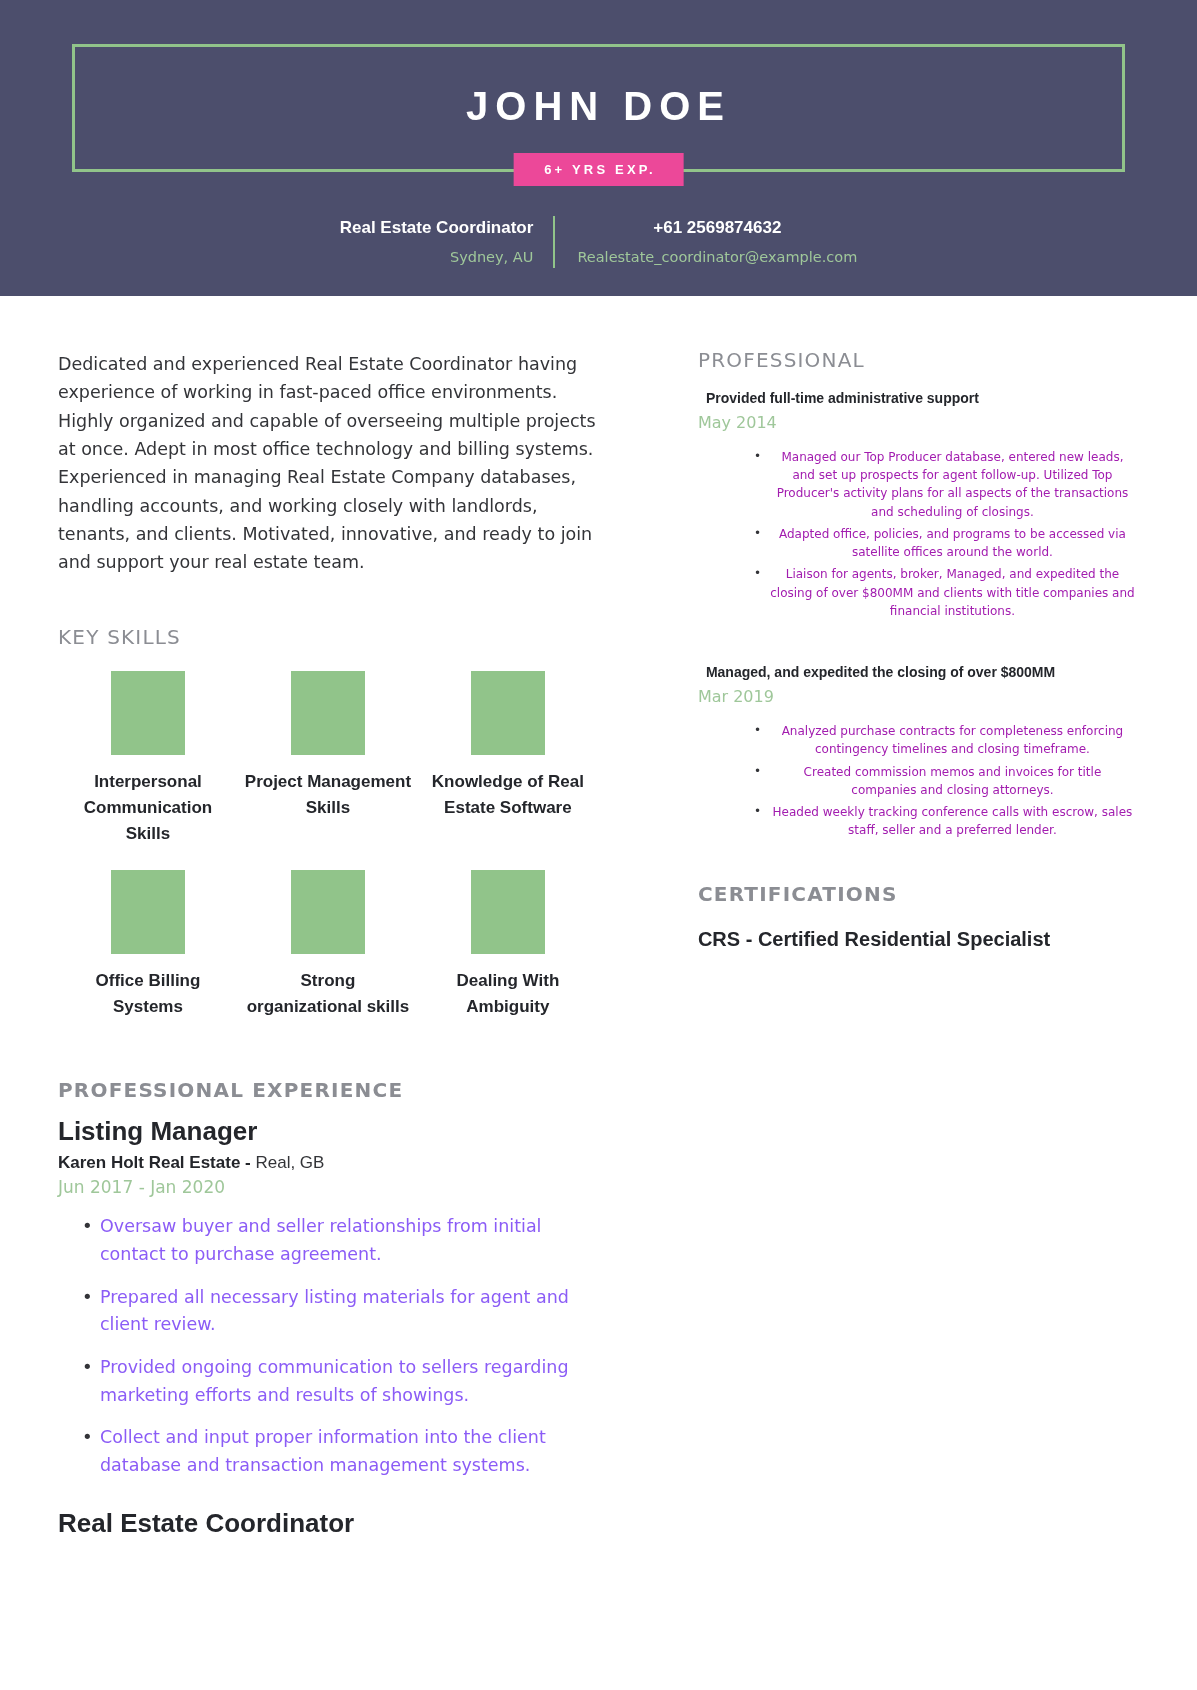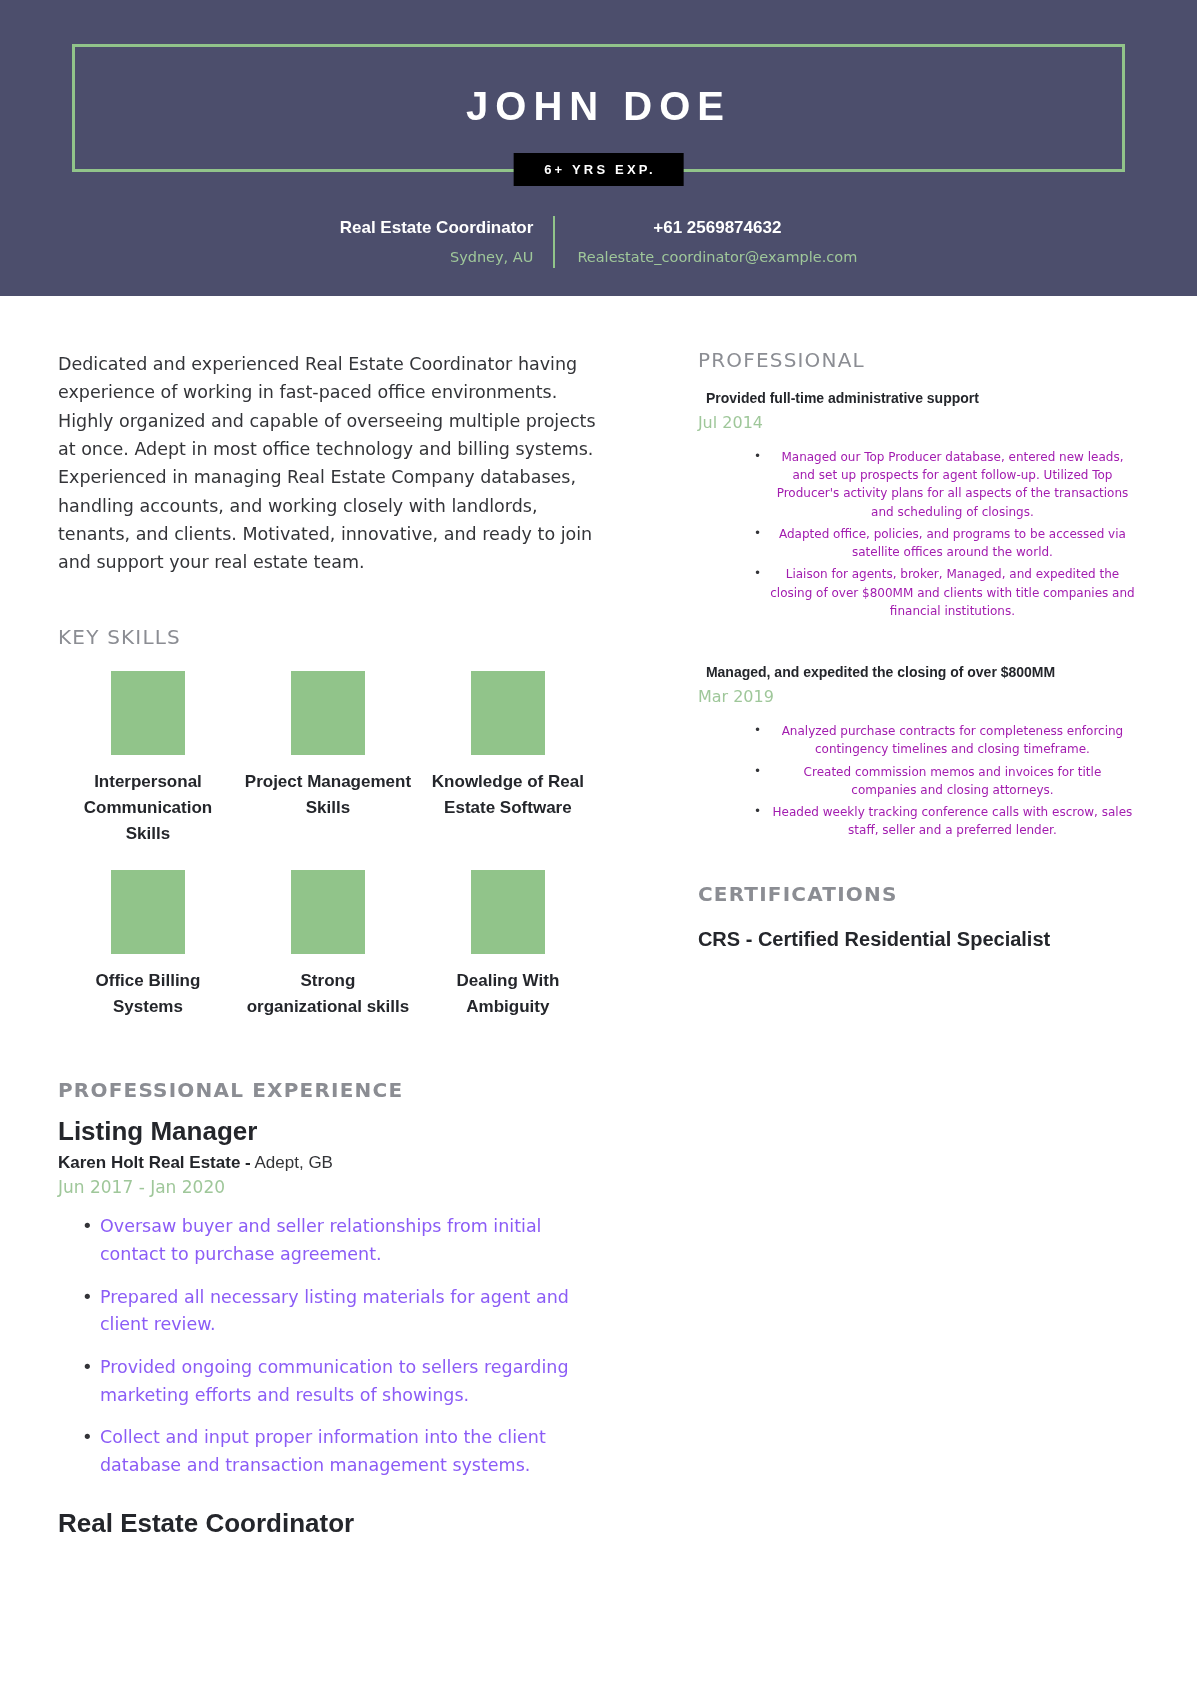--- a/index.html
+++ b/index.html
@@ -38,21 +38,21 @@
     letter-spacing: 7px;
     line-height: 1;
     margin-top: -4px;
     font-family: "Liberation Sans", sans-serif;
   }
   .yrs-badge {
     position: absolute;
     left: 50%;
     transform: translateX(-50%);
     bottom: -17px;
-    background: #000000;
+    background: #ec4899;
     color: #ffffff;
     font-size: 13px;
     font-weight: bold;
     letter-spacing: 3.2px;
     padding: 9px 28px 9px 31px;
     white-space: nowrap;
     font-family: "Liberation Sans", sans-serif;
   }
   .contact {
     margin-top: 44px;
@@ -302,40 +302,40 @@
       <div class="skill">
         <div class="skill-swatch"></div>
         <div class="skill-label">Dealing With Ambiguity</div>
       </div>
     </div>
 
     <h2 class="exp-head">PROFESSIONAL EXPERIENCE</h2>
 
     <div>
       <div class="job-title">Listing Manager</div>
-      <div class="job-company"><b>Karen Holt Real Estate -</b><span> Adept, GB</span></div>
+      <div class="job-company"><b>Karen Holt Real Estate -</b><span> Real, GB</span></div>
       <div class="job-date">Jun 2017 - Jan 2020</div>
       <ul class="bullets">
         <li>Oversaw buyer and seller relationships from initial contact to purchase agreement.</li>
         <li>Prepared all necessary listing materials for agent and client review.</li>
         <li>Provided ongoing communication to sellers regarding marketing efforts and results of showings.</li>
         <li>Collect and input proper information into the client database and transaction management systems.</li>
       </ul>
     </div>
 
     <div class="job-title-2">Real Estate Coordinator</div>
   </div>
 
   <div class="col-right">
 
     <h2 class="section-head">PROFESSIONAL</h2>
 
     <div>
       <div class="ach-title">Provided full-time administrative support</div>
-      <div class="ach-date">Jul 2014</div>
+      <div class="ach-date">May 2014</div>
       <ul class="ach-bullets">
         <li>Managed our Top Producer database, entered new leads, and set up prospects for agent follow-up. Utilized Top Producer's activity plans for all aspects of the transactions and scheduling of closings.</li>
         <li>Adapted office, policies, and programs to be accessed via satellite offices around the world.</li>
         <li>Liaison for agents, broker, Managed, and expedited the closing of over $800MM  and clients with title companies and financial institutions.</li>
       </ul>
     </div>
 
     <div>
       <div class="ach-title">Managed, and expedited the closing of over $800MM</div>
       <div class="ach-date">Mar 2019</div>

